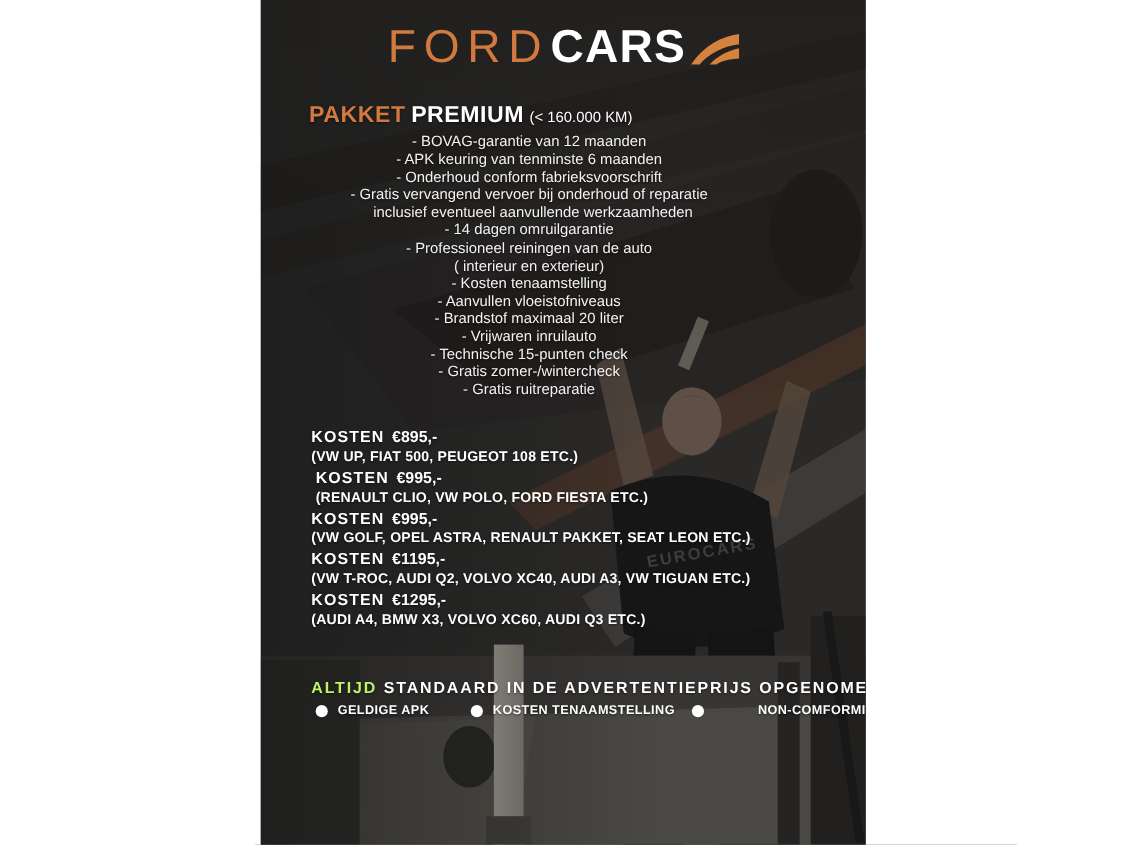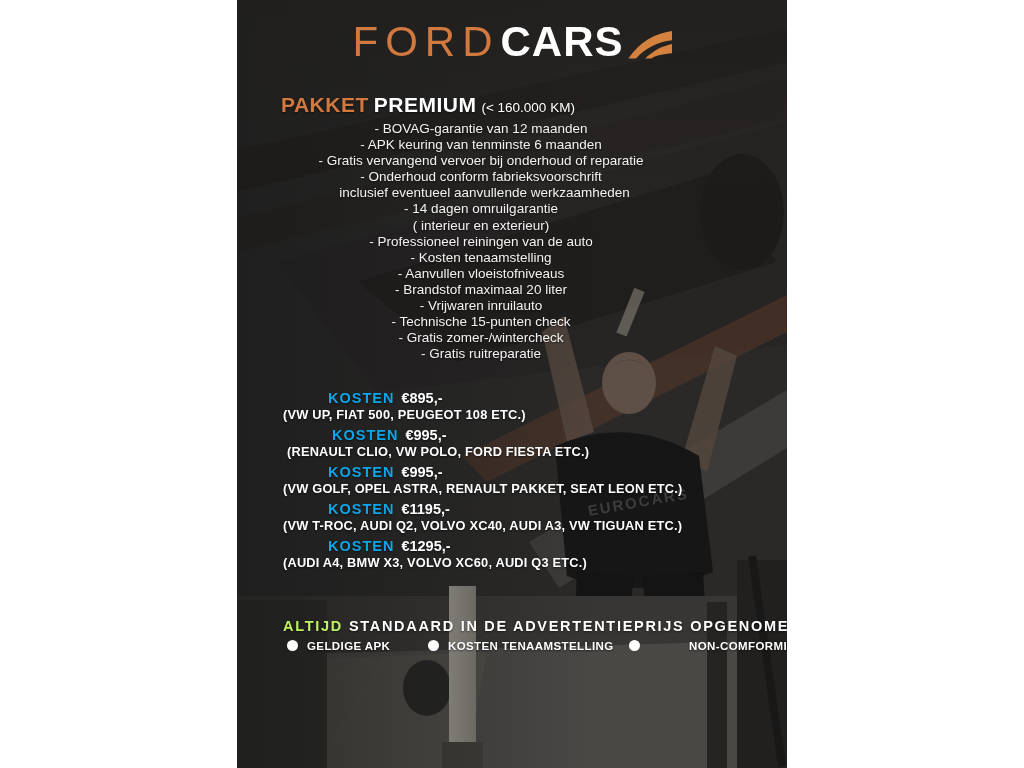--- a/index.html
+++ b/index.html
@@ -44,35 +44,35 @@
   }
   .benefit.indent{padding-left:7px;}
   
   .pricing{
     position:absolute;left:46px;top:391px;width:470px;
     text-shadow:0 1px 2px rgba(0,0,0,.55);
   }
   .price-block{margin-bottom:6px;}
   .price-block.indent{padding-left:4px;}
   .price-line{font-size:14.5px;line-height:15px;font-weight:700;}
-  .price-line .kosten{color:#0ea5e9;letter-spacing:1px;margin-right:7px;margin-left:45px;}
+  .price-line .kosten{color:#ffffff;letter-spacing:1px;margin-right:7px;}
   .price-line .price{color:#ffffff;}
   .models{
     font-size:12.8px;line-height:15px;font-weight:700;color:#ffffff;
     margin-top:1px;letter-spacing:.2px;white-space:nowrap;
   }
   
   .footer-heading{
     position:absolute;left:46px;top:618px;white-space:nowrap;
     font-size:14.5px;font-weight:700;letter-spacing:1.7px;color:#ffffff;
     text-shadow:0 1px 2px rgba(0,0,0,.55);
   }
   .footer-heading .t-accent{color:#bef264;margin-right:6px;}
   .footer-item{
-    position:absolute;top:640px;display:flex;align-items:flex-start;
+    position:absolute;top:640px;display:flex;align-items:center;
     text-shadow:0 1px 2px rgba(0,0,0,.55);
   }
   .footer-item .dot{
     width:11px;height:11px;border-radius:50%;background:#ffffff;
     margin-right:9px;flex:none;
   }
   .footer-item .fi-label{
     font-size:11.5px;font-weight:700;letter-spacing:.4px;color:#ffffff;white-space:nowrap;
   }
   .fi-1{left:50px;}
@@ -152,26 +152,26 @@
     </svg>
   </div>
 
   <div class="pkg-heading">
     <span class="t-accent">PAKKET</span><span class="t-rest">PREMIUM</span><span class="t-note">(&lt; 160.000 KM)</span>
   </div>
 
   <div class="benefits">
     <div class="benefit">- BOVAG-garantie van 12 maanden</div>
     <div class="benefit">- APK keuring van tenminste 6 maanden</div>
+    <div class="benefit">- Onderhoud conform fabrieksvoorschrift</div>
     <div class="benefit">- Gratis vervangend vervoer bij onderhoud of reparatie</div>
-    <div class="benefit">- Onderhoud conform fabrieksvoorschrift</div>
     <div class="benefit indent">inclusief eventueel aanvullende werkzaamheden</div>
     <div class="benefit">- 14 dagen omruilgarantie</div>
+    <div class="benefit">- Professioneel reiningen van de auto</div>
     <div class="benefit">( interieur en exterieur)</div>
-    <div class="benefit">- Professioneel reiningen van de auto</div>
     <div class="benefit">- Kosten tenaamstelling</div>
     <div class="benefit">- Aanvullen vloeistofniveaus</div>
     <div class="benefit">- Brandstof maximaal 20 liter</div>
     <div class="benefit">- Vrijwaren inruilauto</div>
     <div class="benefit">- Technische 15-punten check</div>
     <div class="benefit">- Gratis zomer-/wintercheck</div>
     <div class="benefit">- Gratis ruitreparatie</div>
   </div>
 
   <div class="pricing">

